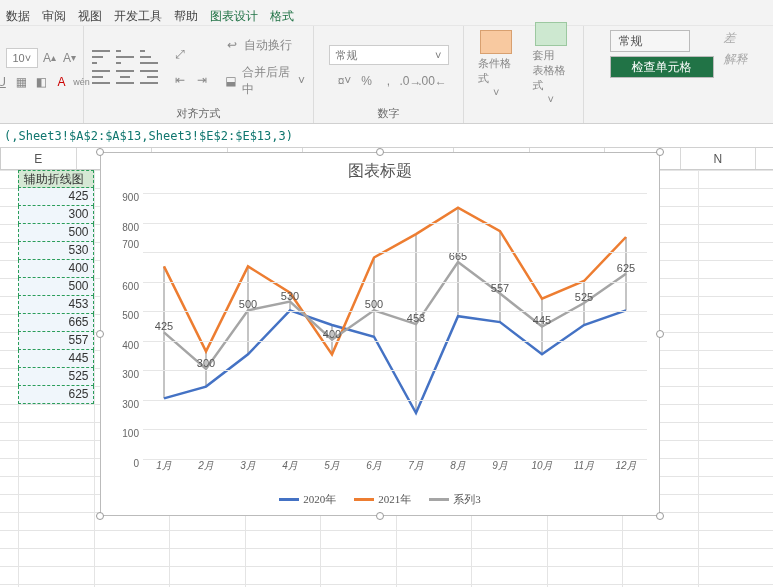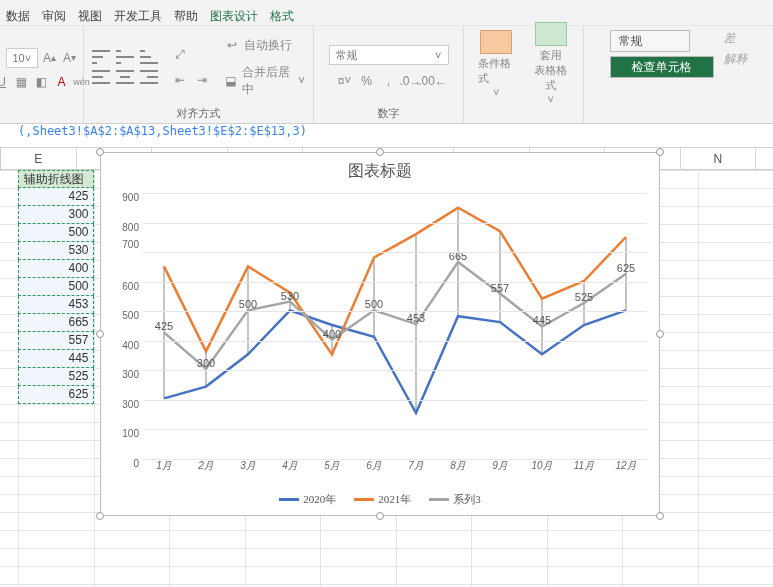--- a/index.html
+++ b/index.html
@@ -67,23 +67,23 @@
   }
   .style-row {
     display:flex; align-items:center; height:22px; padding:0 8px; font-size:12px;
     border:1px solid #bbb;
   }
   .style-normal { background:#f6f6f6; color:#555; width:80px;}
   .style-bad { background:#217346; color:#fff; width:104px; display:flex; align-items:center; justify-content:center;}
   .style-diff { color:#aaa; font-style:italic; padding-left:4px; }
   
   .formula-bar {
-    height: 24px; display:flex; 
-    border-bottom:1px solid #d0d0d0; background:#fff; padding-left:18px;
-    font-size:12px; color:#3b82f6;
+    height: 24px; display:flex; align-items:center;
+    border-bottom:1px solid #d0d0d0; background:#fff; padding-left:4px;
+    font-size:12px; color:#0f766e;
   }
   .formula-text { font-family: Consolas, monospace; font-size:12px; }
   
   .grid { position:relative; }
   .colhdr {
     display:flex; height:22px; border-bottom:1px solid #ccc; background:#fff;
   }
   .rowhead { width:18px; border-right:1px solid #ccc; background:#f3f3f3;}
   .col { flex:0 0 75.5px; border-right:1px solid #d8d8d8; text-align:center; font-size:12px; color:#555; line-height:22px;}
   .cells {
@@ -241,21 +241,21 @@
   </div>
 
   <div class="ribbon-group" style="width:120px">
     <div class="area" style="flex-direction:row; gap:6px">
       <div class="rbtn cond-btn">
         <div class="tile"></div>
         <span>条件格式</span>˅
       </div>
       <div class="rbtn apply-btn">
         <div class="tile"></div>
-        <span style="white-space:pre-line;text-align:center">套用
+        <span style="white-space:pre-line;text-align:left">套用
 表格格式</span>˅
       </div>
     </div>
     <div class="label">&nbsp;</div>
   </div>
 
   <div class="ribbon-group" style="flex:1; border-right:none">
     <div class="area" style="flex-direction:row; gap:6px; align-items:flex-start">
       <div class="style-box">
         <div class="style-row style-normal">

